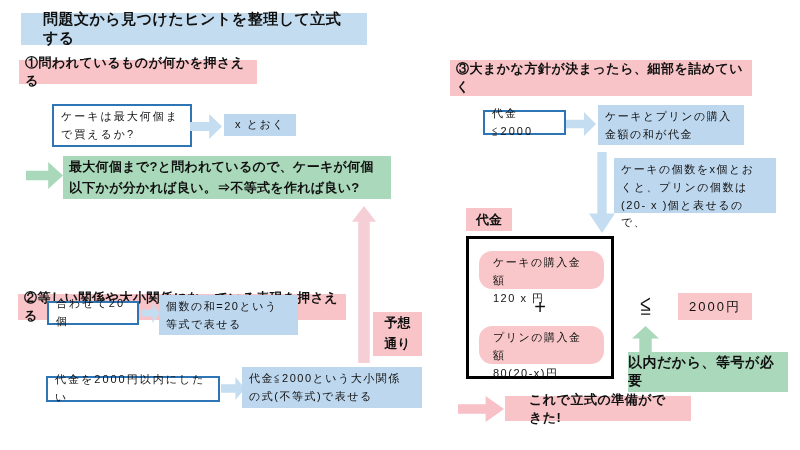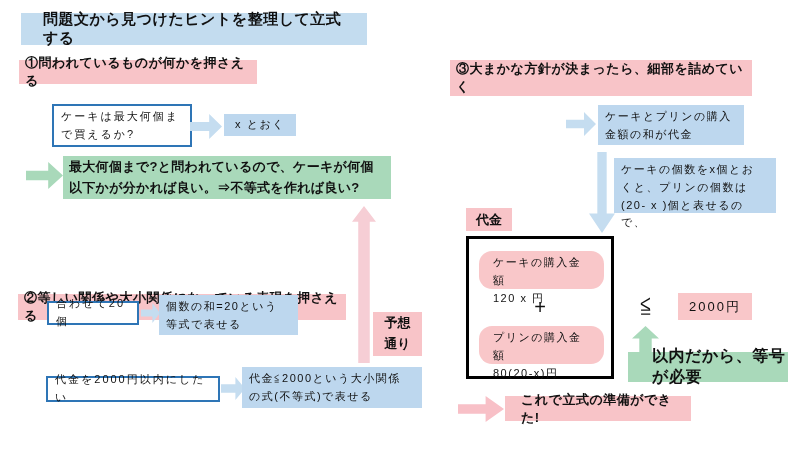--- a/index.html
+++ b/index.html
@@ -46,22 +46,22 @@
   .note-sum    { left:598px; top:105px; width:146px; height:40px; }
   .note-count  { left:614px; top:158px; width:162px; height:55px; }
 
   
   .green-note { background:#a9d9ba; font-weight:bold; }
   .insight {
     left:63px; top:156px; width:328px; height:43px;
     font-size:13px; line-height:1.6; padding:1px 6px; letter-spacing:0.3px;
   }
   .equality-note {
-    left:628px; top:352px; width:160px; height:30px; font-size:16px;
-    display:flex; align-items:center; justify-content:center; letter-spacing:0.5px;padding-left:24px;
+    left:628px; top:352px; width:160px; height:40px; font-size:14px;
+    display:flex; align-items:center; justify-content:center; letter-spacing:0.5px;
   }
 
   
   .pink-box { background:#f8c4c8; }
   .predict-label {
     left:373px; top:312px; width:49px; height:44px;
     font-size:13px; font-weight:bold; line-height:1.6; text-align:center;
     display:flex; align-items:center; justify-content:center;
   }
   .price-label {
@@ -72,21 +72,21 @@
     background:#f9c7c9; font-size:11px; letter-spacing:1.5px; line-height:1.62; padding:3px 14px;border-radius:13px;
   }
   .cake-cost    { left:479px; top:251px; width:125px; height:38px; }
   .pudding-cost { left:479px; top:326px; width:125px; height:38px; }
   .budget-amount {
     left:678px; top:293px; width:74px; height:27px; background:#f9c7c9;
     font-size:13px; letter-spacing:2px; display:flex; align-items:center; justify-content:center;
   }
   .conclusion {
     left:505px; top:396px; width:186px; height:25px;
-    font-size:13px; font-weight:bold; display:flex; align-items:center; padding:0 16px; letter-spacing:0.5px;
+    font-size:13px; font-weight:bold; display:flex; align-items:center; padding:0 24px; letter-spacing:0.5px;
   }
 
   
   .sum-box { left:466px; top:236px; width:148px; height:143px; border:3px solid #000000; background:#ffffff; }
   .plus-sign { left:528px; top:295px; width:24px; height:24px; font-size:20px; display:flex; align-items:center; justify-content:center; }
   .leq-sign  { left:633px; top:291px; width:28px; height:30px; font-size:24px; display:flex; align-items:center; justify-content:center; }
 
   
   .arrow-right {
     clip-path: polygon(0 32%, 60% 32%, 60% 0, 100% 50%, 60% 100%, 60% 68%, 0 68%);
@@ -137,20 +137,21 @@
 等式で表せる</div>
   <div class="abs cue-box cue-budget">代金を2000円以内にしたい</div>
   <div class="abs arrow-right arr-blue arrow3"></div>
   <div class="abs note-box note-budget multiline">代金≦2000という大小関係
 の式(不等式)で表せる</div>
   <div class="abs predict-arrow"></div>
   <div class="abs pink-box predict-label multiline">予想
 通り</div>
 
   <div class="abs sec-heading sec3-heading">③大まかな方針が決まったら、細部を詰めていく</div>
+  <div class="abs cue-box cue-price">代金≦2000</div>
   <div class="abs arrow-right arr-blue arrow4"></div>
   <div class="abs note-box note-sum multiline">ケーキとプリンの購入
 金額の和が代金</div>
   <div class="abs note-box note-count multiline">ケーキの個数をx個とお
 くと、プリンの個数は
 (20- x )個と表せるので、</div>
   <div class="abs flow-down-arrow"></div>
 
   <div class="abs pink-box price-label">代金</div>
   <div class="abs sum-box"></div>

